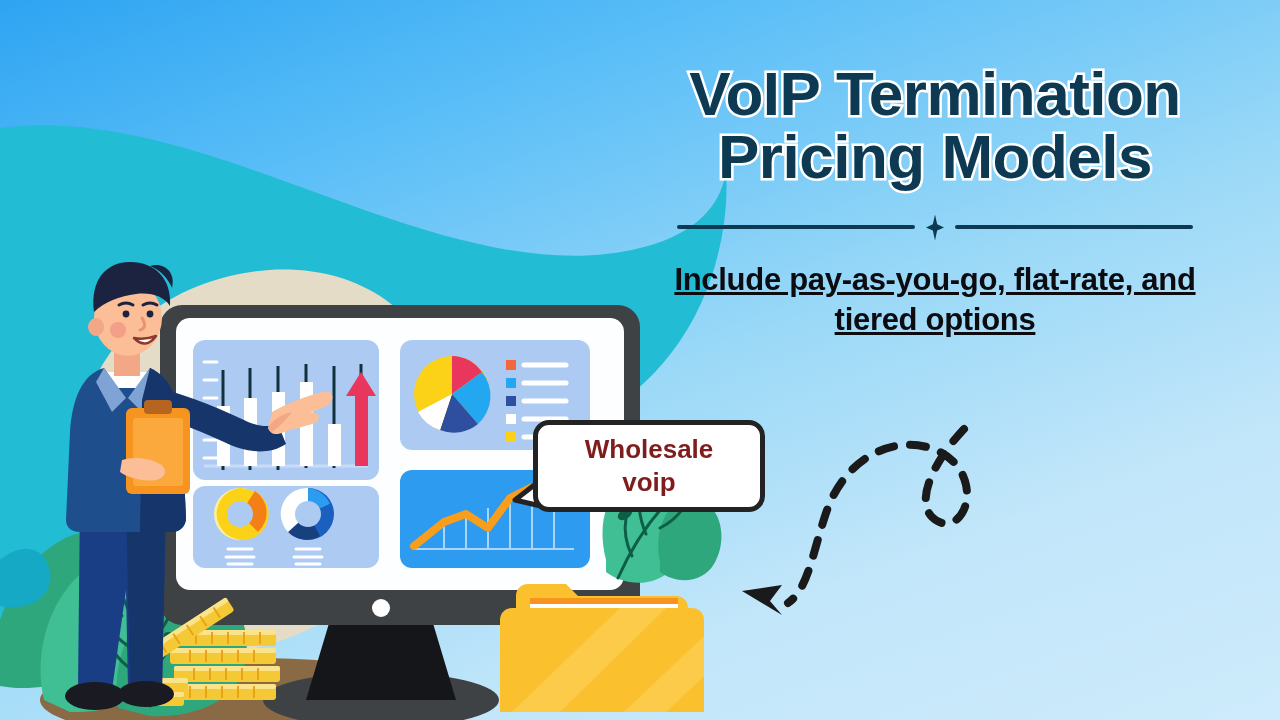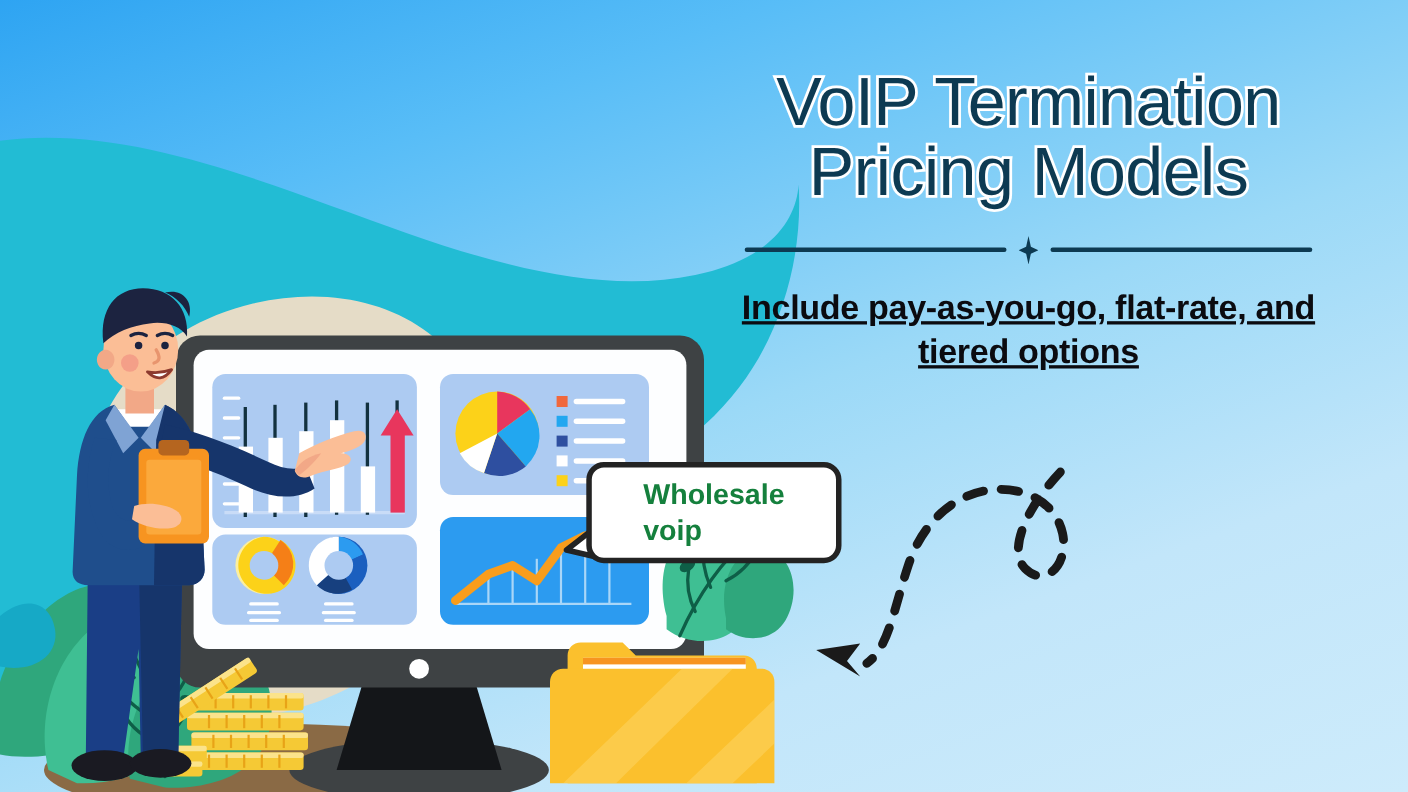--- a/index.html
+++ b/index.html
@@ -23,21 +23,21 @@
   #text-col {
     position: absolute;
     left: 620px;
     top: 62px;
     width: 630px;
     text-align: center;
   }
   #headline {
     font-size: 62px;
     line-height: 1.02;
-    font-weight: normal;
+    font-weight: bold;
     color: #0D3A52;
     letter-spacing: -0.5px;
     -webkit-text-stroke: 5px #ffffff;
     paint-order: stroke fill;
     text-shadow: 0 0 3px rgba(255,255,255,0.9);
     margin: 0;
   }
   #headline .l2 { display: block; }
 
   #divider {
@@ -85,23 +85,23 @@
     border-radius: 16px;
     box-sizing: border-box;
     display: flex;
     align-items: center;
     justify-content: center;
     z-index: 40;
   }
   #bubble-text {
     font-size: 26px;
     font-weight: bold;
-    color: #15803d;
+    color: #7f1d1d;
     line-height: 1.28;
-    text-align: left;
+    text-align: center;
   }
   #bubble-tail {
     position: absolute;
     left: 511px;
     top: 470px;
     width: 42px;
     height: 46px;
     z-index: 39;
   }
 

